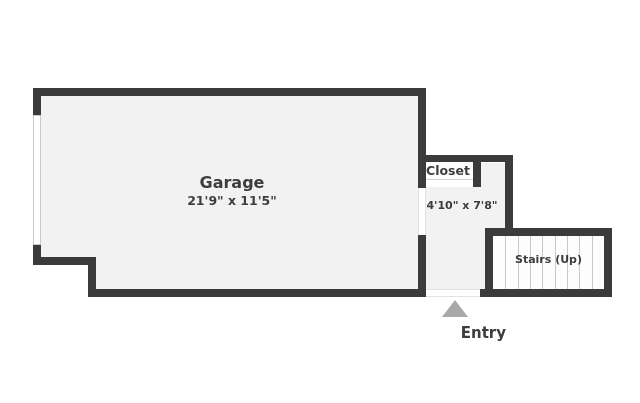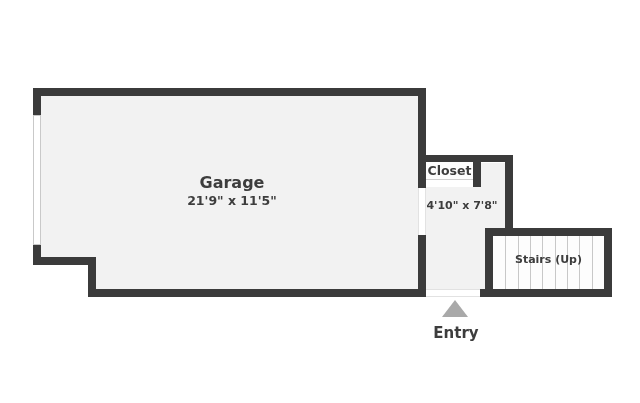--- a/index.html
+++ b/index.html
@@ -30,21 +30,21 @@
     white-space:nowrap;
   }
   .label .room-name{display:block;}
   .label .room-dims{display:block;font-weight:700;}
   .garage-label .room-name{font-size:16px;text-align:center;}
   .garage-label .room-dims{font-size:12.5px;margin-top:2px;}
   .closet-label{font-size:12.5px;}
   .foyer-label .room-name{font-size:14px;}
   .foyer-label .room-dims{font-size:11px;margin-top:3px;}
   .stairs-label{font-size:11px;}
-  .entry-label{font-size:15px;}
+  .entry-label{font-size:15px;text-align:right;}
   .tread-line{position:absolute;top:0;bottom:0;width:1px;background:var(--tread,#c8c8c8);}
   .stairs-interior{position:absolute;background:#fdfdfd;}
   .entry-arrow{
     position:absolute;width:0;height:0;
     border-left:13px solid transparent;
     border-right:13px solid transparent;
     border-bottom:17px solid var(--arrow,#a9a9a9);
   }
 </style>
 </head>
@@ -90,21 +90,21 @@
       <div class="tread-line" style="left: 74px;"></div>
       <div class="tread-line" style="left: 86.3333px;"></div>
       <div class="tread-line" style="left: 98.6667px;"></div>
     </div>
 
   <div class="label garage-label" style="left:132px;top:174px;width:200px;">
     <span class="room-name">Garage</span>
     <span class="room-dims">21'9" x 11'5"</span>
   </div>
 
-  <div class="label closet-label" style="left:426px;top:164px;width:47px;">
+  <div class="label closet-label" style="left:426px;top:164px;width:30px;">
     <span class="room-name">Closet</span>
   </div>
 
   <div class="label foyer-label" style="left:412px;top:197px;width:100px;">
     <span class="room-dims">4'10" x 7'8"</span>
   </div>
 
   <div class="label stairs-label" style="left:493px;top:254px;width:111px;">
     <span class="room-name">Stairs (Up)</span>
   </div>

